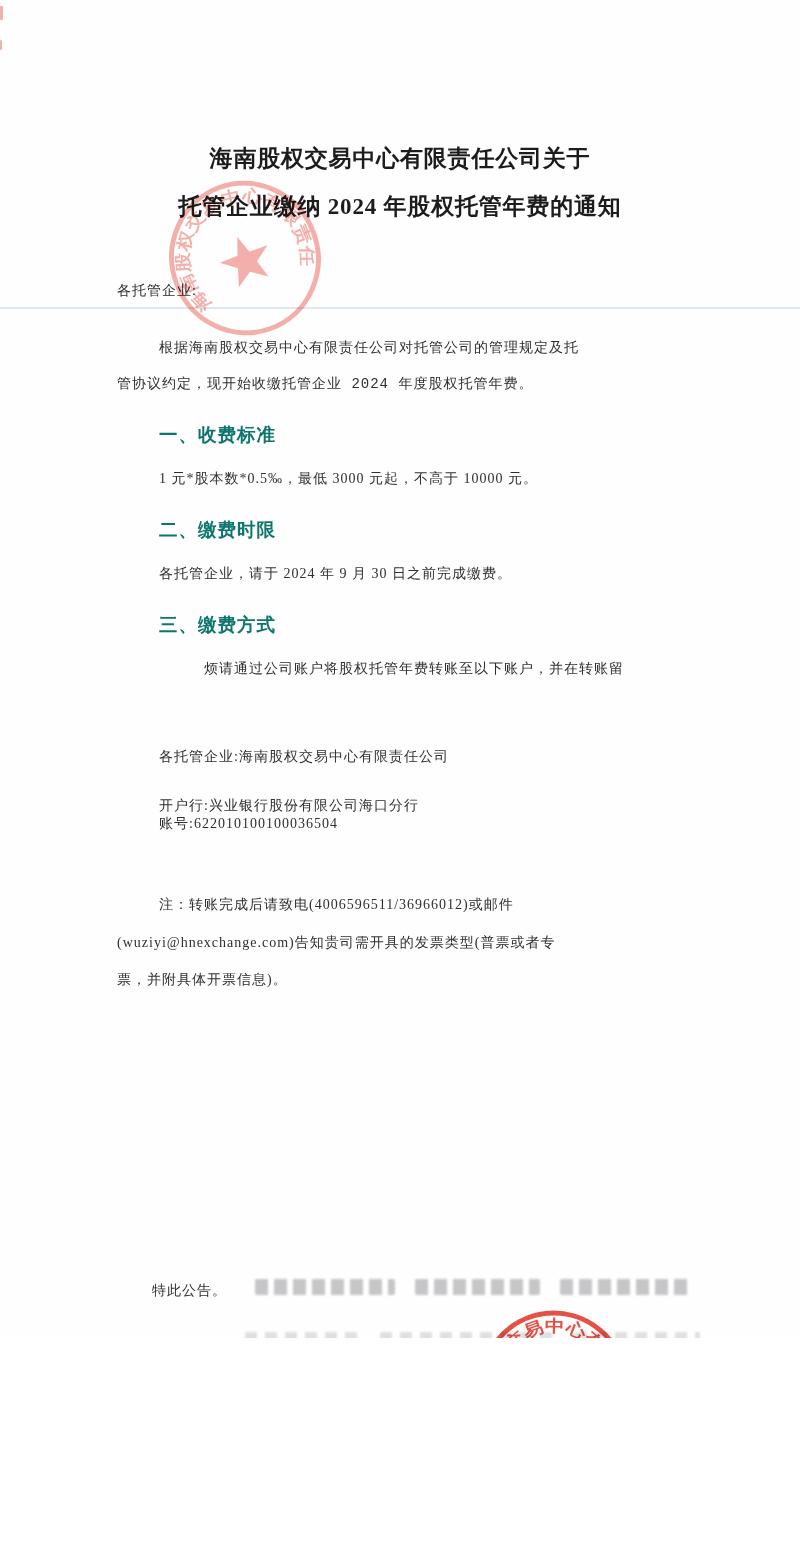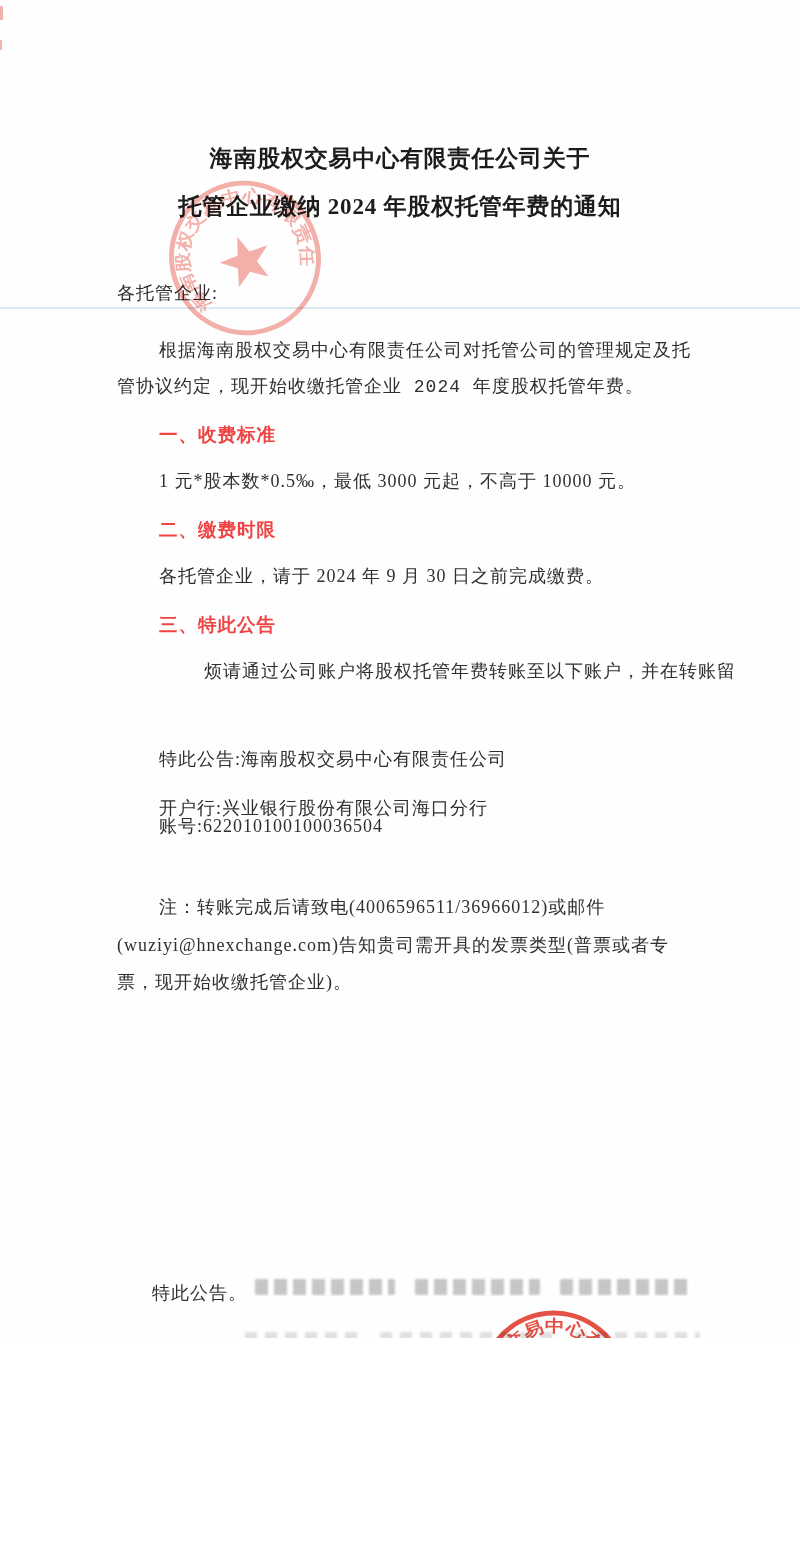--- a/index.html
+++ b/index.html
@@ -8,35 +8,35 @@
     position:relative;
     width:800px;height:1338px;
     background:#fefefe;
     overflow:hidden;
     font-family:"Liberation Serif","DejaVu Serif",serif;
     color:#2f2f2f;
   }
   .line{
     position:absolute;
     white-space:nowrap;
-    font-size:18px;
+    font-size:14px;
     letter-spacing:1px;
     line-height:1.4;
   }
   .title{
     left:0;width:100%;
     text-align:center;
     font-size:23px;letter-spacing:0.8px;
     font-weight:700;color:#1c1c1c;
   }
   .heading{
     font-weight:700;
     font-family:"Liberation Sans","DejaVu Sans",sans-serif;
     font-size:18.5px;
-    color:#ef4444;
+    color:#0f766e;
   }
   
   .scanline{
     position:absolute;left:0;width:100%;height:2px;
     background:rgba(185,208,222,0.45);
   }
   
   .ghost{
     position:absolute;height:16px;
     background:repeating-linear-gradient(90deg,
@@ -78,30 +78,30 @@
 
   <div class="line" style="left:159px;top:338px;">根据海南股权交易中心有限责任公司对托管公司的管理规定及托</div>
   <div class="line" style="left:117px;top:375px;font-family:Liberation Mono, monospace;">管协议约定，现开始收缴托管企业 2024 年度股权托管年费。</div>
 
   <div class="line heading" style="left:159px;top:422px;">一、收费标准</div>
   <div class="line" style="left:159px;top:469px;">1 元*股本数*0.5‰，最低 3000 元起，不高于 10000 元。</div>
 
   <div class="line heading" style="left:159px;top:517px;">二、缴费时限</div>
   <div class="line" style="left:159px;top:564px;">各托管企业，请于 2024 年 9 月 30 日之前完成缴费。</div>
 
-  <div class="line heading" style="left:159px;top:612px;">三、特此公告</div>
+  <div class="line heading" style="left:159px;top:612px;">三、缴费方式</div>
   <div class="line" style="left:159px;top:659px;margin-left:45px;">烦请通过公司账户将股权托管年费转账至以下账户，并在转账留</div>
 
-  <div class="line" style="left:159px;top:747px;">特此公告:海南股权交易中心有限责任公司</div>
+  <div class="line" style="left:159px;top:747px;">各托管企业:海南股权交易中心有限责任公司</div>
   <div class="line" style="left:159px;top:796px;">开户行:兴业银行股份有限公司海口分行</div>
   <div class="line" style="left:159px;top:814px;">账号:622010100100036504</div>
 
   <div class="line" style="left:159px;top:895px;">注：转账完成后请致电(4006596511/36966012)或邮件</div>
   <div class="line" style="left:117px;top:933px;">(wuziyi@hnexchange.com)告知贵司需开具的发票类型(普票或者专</div>
-  <div class="line" style="left:117px;top:970px;">票，现开始收缴托管企业)。</div>
+  <div class="line" style="left:117px;top:970px;">票，并附具体开票信息)。</div>
 
   <div class="line" style="left:152px;top:1281px;">特此公告。</div>
 
   <div class="ghost" style="left:255px;top:1279px;width:140px;"></div>
   <div class="ghost" style="left:415px;top:1279px;width:125px;"></div>
   <div class="ghost" style="left:560px;top:1279px;width:130px;"></div>
   <div class="ghost light" style="left:245px;top:1332px;width:115px;"></div>
   <div class="ghost light" style="left:380px;top:1332px;width:180px;"></div>
   <div class="ghost light" style="left:575px;top:1332px;width:125px;"></div>
   <div class="ghost light" style="left:130px;top:1469px;width:300px;"></div>

